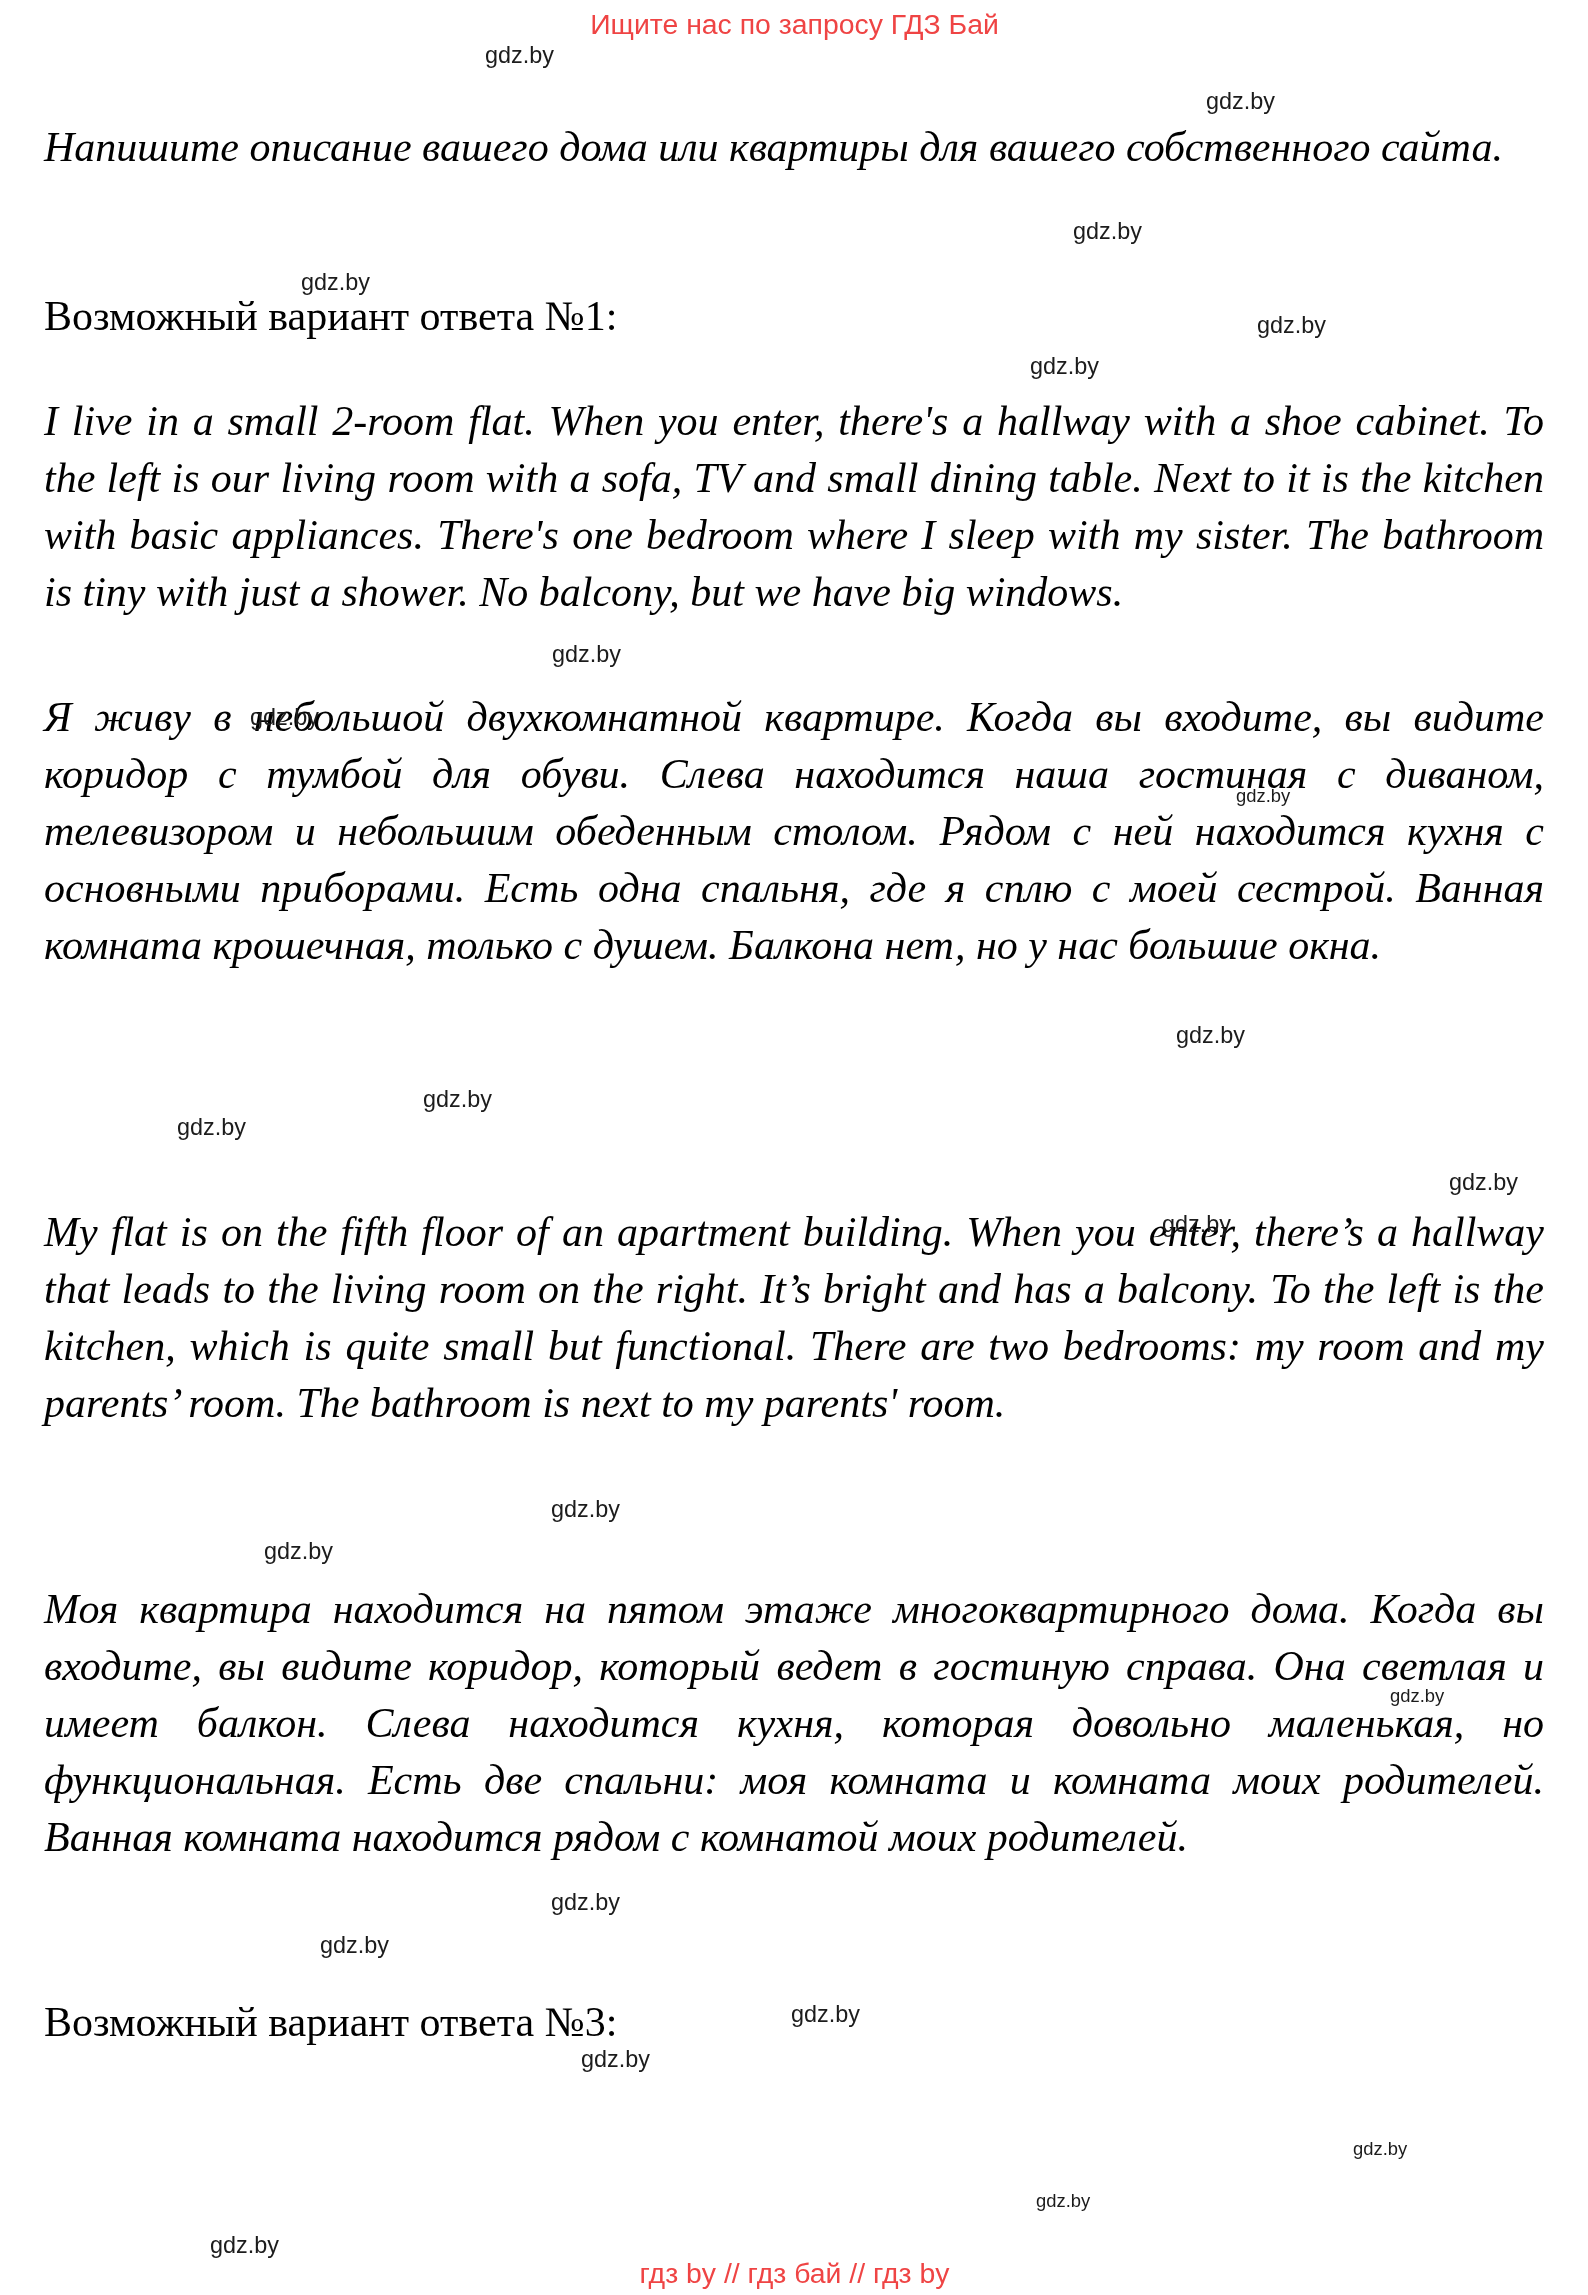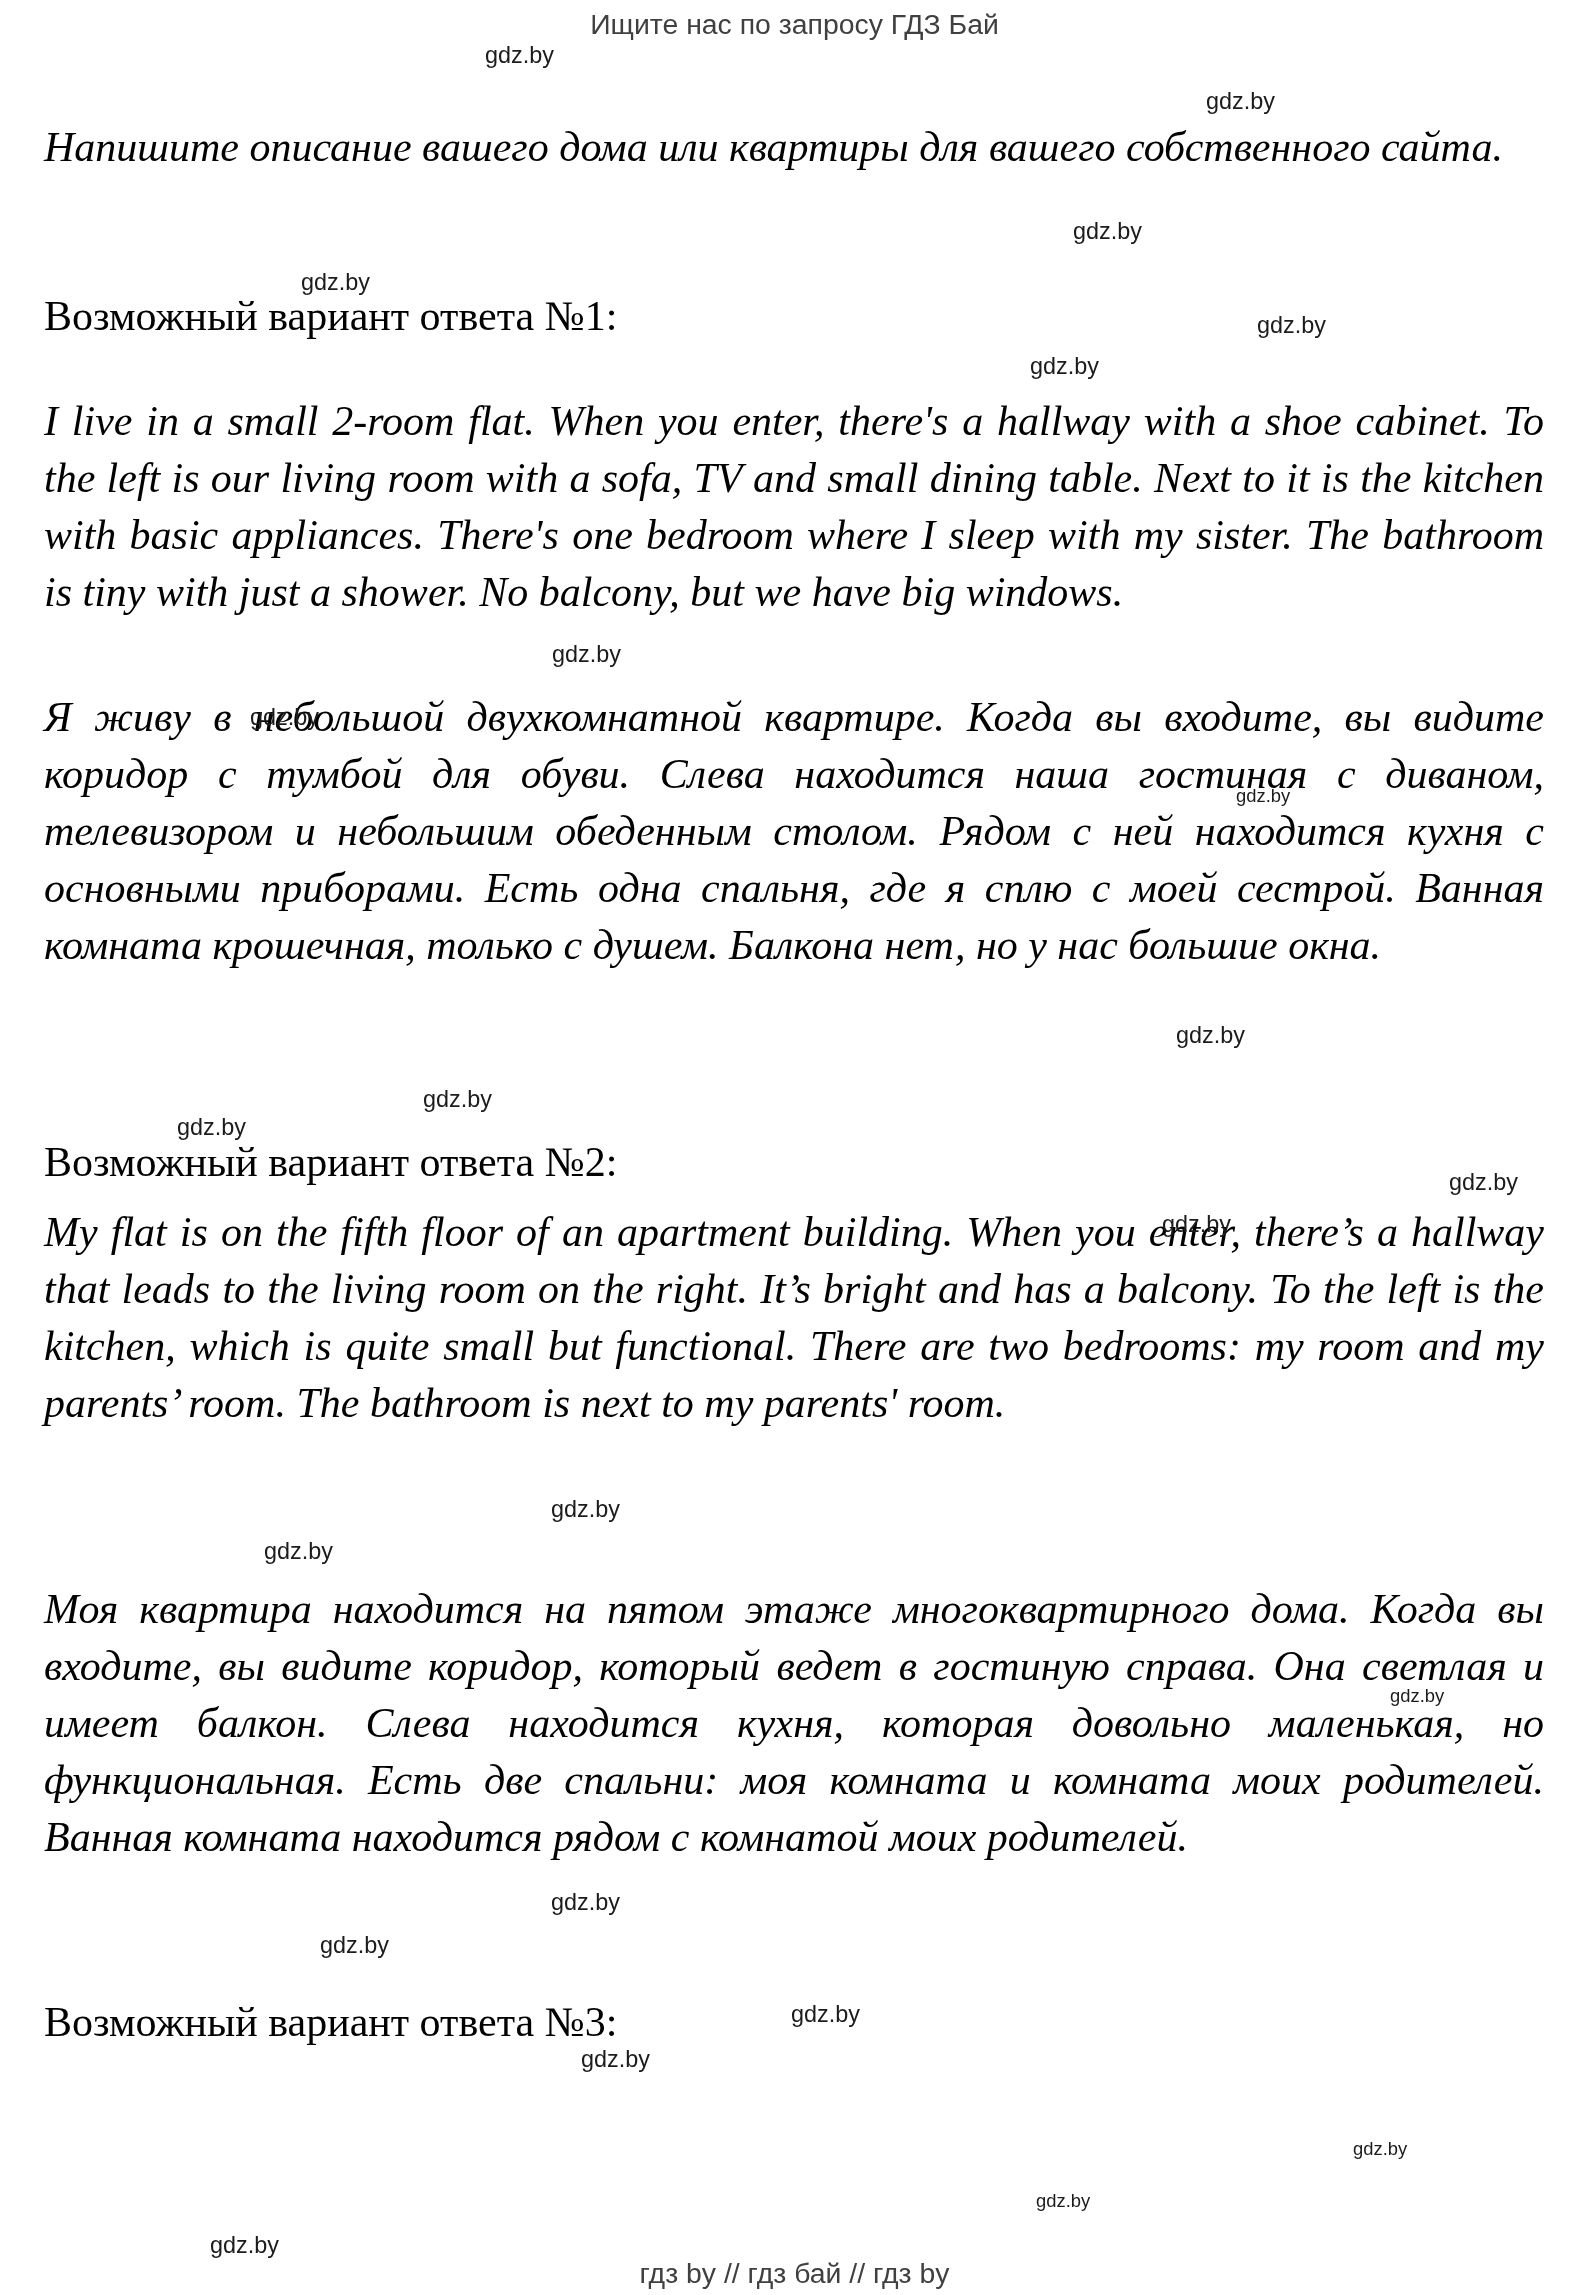--- a/index.html
+++ b/index.html
@@ -12,21 +12,21 @@
     font-family: "Liberation Serif", serif;
     color: #000000;
   }
   .promo {
     position: absolute;
     left: 0;
     width: 100%;
     text-align: center;
     font-family: "Liberation Sans", sans-serif;
     font-size: 28.4px;
-    color: #404040;
+    color: #ef4444;
   }
   .promo-top { top: 8.4px; }
   .promo-bottom { top: 2257px; }
   .title {
     position: absolute;
     left: 44px;
     top: 64px;
     font-size: 45px;
     font-weight: bold;
     letter-spacing: 0.4px;
@@ -73,21 +73,20 @@
 
 
   <div class="para task">Напишите описание вашего дома или квартиры для вашего собственного сайта.</div>
 
   <div class="subhead pos-h1">Возможный вариант ответа №1:</div>
 
   <div class="para pos-e1">I live in a small 2-room flat. When you enter, there's a hallway with a shoe cabinet. To the left is our living room with a sofa, TV and small dining table. Next to it is the kitchen with basic appliances. There's one bedroom where I sleep with my sister. The bathroom is tiny with just a shower. No balcony, but we have big windows.</div>
 
   <div class="para pos-r1">Я живу в небольшой двухкомнатной квартире. Когда вы входите, вы видите коридор с тумбой для обуви. Слева находится наша гостиная с диваном, телевизором и небольшим обеденным столом. Рядом с ней находится кухня с основными приборами. Есть одна спальня, где я сплю с моей сестрой. Ванная комната крошечная, только с душем. Балкона нет, но у нас большие окна.</div>
 
-  <div class="subhead pos-h2">Возможный вариант ответа №2:</div>
 
   <div class="para pos-e2">My flat is on the fifth floor of an apartment building. When you enter, there’s a hallway that leads to the living room on the right. It’s bright and has a balcony. To the left is the kitchen, which is quite small but functional. There are two bedrooms: my room and my parents’ room. The bathroom is next to my parents' room.</div>
 
   <div class="para pos-r2">Моя квартира находится на пятом этаже многоквартирного дома. Когда вы входите, вы видите коридор, который ведет в гостиную справа. Она светлая и имеет балкон. Слева находится кухня, которая довольно маленькая, но функциональная. Есть две спальни: моя комната и комната моих родителей. Ванная комната находится рядом с комнатой моих родителей.</div>
 
   <div class="subhead pos-h3">Возможный вариант ответа №3:</div>
 
 
   <div class="promo promo-bottom">гдз by  //  гдз бай  //  гдз by</div>
 

